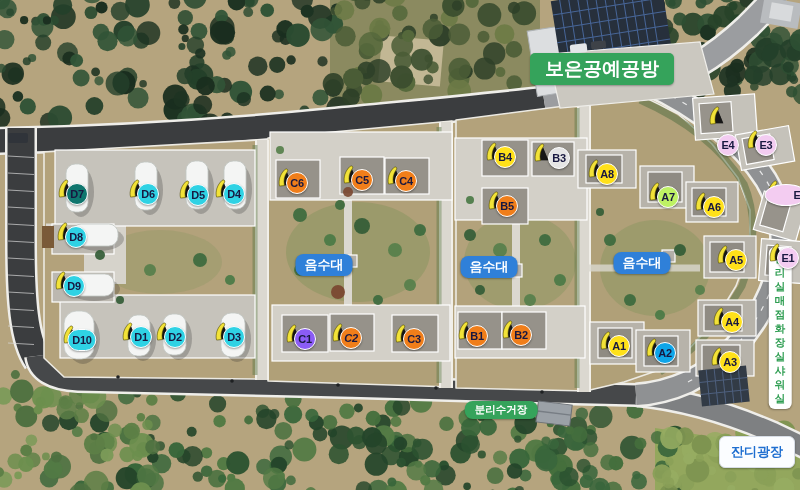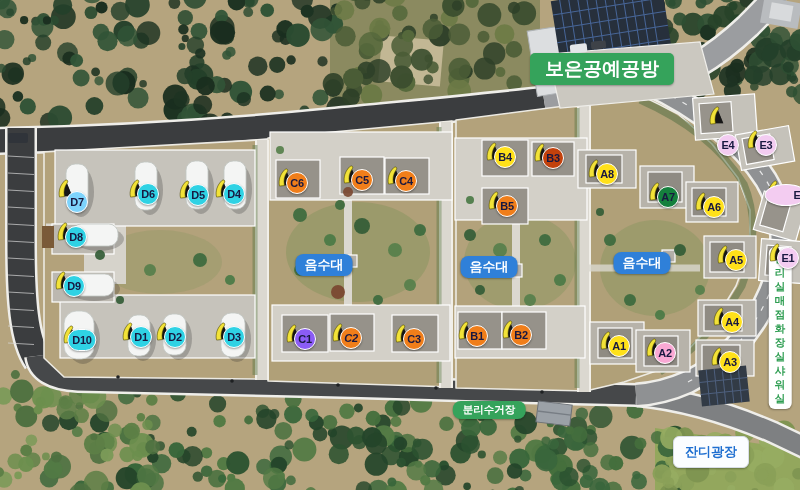--- a/index.html
+++ b/index.html
@@ -784,36 +784,36 @@
       <circle cx="542" cy="392" r="1.8"></circle>
     </g>
   </svg>
 
   <div id="overlay">
 
     <div class="badge badge-craft" style="left: 602px; top: 69px; background: rgb(53, 163, 91);">보은공예공방</div>
     <div class="badge badge-water" style="left: 324px; top: 265px; background: rgb(47, 128, 217);">음수대</div>
     <div class="badge badge-water" style="left: 489px; top: 267px; background: rgb(47, 128, 217);">음수대</div>
     <div class="badge badge-water" style="left: 642px; top: 263px; background: rgb(47, 128, 217);">음수대</div>
-    <div class="badge badge-recycle" style="left: 489px; top: 410px; background: rgb(53, 163, 91);">분리수거장</div>
-    <div class="badge badge-lawn" style="left: 711px; top: 452px; color: rgb(31, 111, 208);">잔디광장</div>
+    <div class="badge badge-recycle" style="left: 501px; top: 410px; background: rgb(53, 163, 91);">분리수거장</div>
+    <div class="badge badge-lawn" style="left: 757px; top: 452px; color: rgb(31, 111, 208);">잔디광장</div>
     <div class="facilities" style="left: 780px; top: 328px; color: rgb(47, 158, 82);">
       <div>관리실</div>
       <div>매점</div>
       <div>화장실</div>
       <div>샤워실</div>
     </div>
 
     <div id="markers">
         <div class="marker" style="left: 77px; top: 194px;">
       <svg class="tent" viewBox="0 0 20 22" width="17" height="19">
         <path d="M5 20 L18 20 L11 3 Z" fill="#161616"></path>
         <path d="M3 21 C 1.5 14 4 6.5 9.5 1.5 C 11.5 0.2 13.5 1.8 12.2 4 C 8.5 9 7.5 14 8.6 20.5 Z" fill="#f2e238" stroke="#6b6200" stroke-width="0.6"></path>
       </svg>
-      <span class="mc" style="background: #7dd3fc; color: rgb(24, 24, 64); margin-top: 8px;">D7</span>
+      <span class="mc" style="background: #0f766e; color: rgb(24, 24, 64);">D7</span>
     </div>
         <div class="marker" style="left: 148px; top: 194px;">
       <svg class="tent" viewBox="0 0 20 22" width="17" height="19">
         <path d="M5 20 L18 20 L11 3 Z" fill="#161616"></path>
         <path d="M3 21 C 1.5 14 4 6.5 9.5 1.5 C 11.5 0.2 13.5 1.8 12.2 4 C 8.5 9 7.5 14 8.6 20.5 Z" fill="#f2e238" stroke="#6b6200" stroke-width="0.6"></path>
       </svg>
       <span class="mc" style="background: rgb(47, 210, 228); color: rgb(24, 24, 64);">D6</span>
     </div>
         <div class="marker" style="left: 198px; top: 195px;">
       <svg class="tent" viewBox="0 0 20 22" width="17" height="19">
@@ -918,21 +918,21 @@
         <path d="M5 20 L18 20 L11 3 Z" fill="#161616"></path>
         <path d="M3 21 C 1.5 14 4 6.5 9.5 1.5 C 11.5 0.2 13.5 1.8 12.2 4 C 8.5 9 7.5 14 8.6 20.5 Z" fill="#f2e238" stroke="#6b6200" stroke-width="0.6"></path>
       </svg>
       <span class="mc" style="background: rgb(255, 225, 26); color: rgb(24, 24, 64);">B4</span>
     </div>
         <div class="marker" style="left: 553px; top: 158px;">
       <svg class="tent" viewBox="0 0 20 22" width="17" height="19">
         <path d="M5 20 L18 20 L11 3 Z" fill="#161616"></path>
         <path d="M3 21 C 1.5 14 4 6.5 9.5 1.5 C 11.5 0.2 13.5 1.8 12.2 4 C 8.5 9 7.5 14 8.6 20.5 Z" fill="#f2e238" stroke="#6b6200" stroke-width="0.6"></path>
       </svg>
-      <span class="mc" style="background: #c2410c; color: rgb(24, 24, 64);">B3</span>
+      <span class="mc" style="background: #e5e5e5; color: rgb(24, 24, 64); margin-left: 6px;">B3</span>
     </div>
         <div class="marker" style="left: 507px; top: 206px;">
       <svg class="tent" viewBox="0 0 20 22" width="17" height="19">
         <path d="M5 20 L18 20 L11 3 Z" fill="#161616"></path>
         <path d="M3 21 C 1.5 14 4 6.5 9.5 1.5 C 11.5 0.2 13.5 1.8 12.2 4 C 8.5 9 7.5 14 8.6 20.5 Z" fill="#f2e238" stroke="#6b6200" stroke-width="0.6"></path>
       </svg>
       <span class="mc" style="background: rgb(240, 126, 26); color: rgb(24, 24, 64);">B5</span>
     </div>
         <div class="marker" style="left: 477px; top: 336px;">
       <svg class="tent" viewBox="0 0 20 22" width="17" height="19">
@@ -953,21 +953,21 @@
         <path d="M5 20 L18 20 L11 3 Z" fill="#161616"></path>
         <path d="M3 21 C 1.5 14 4 6.5 9.5 1.5 C 11.5 0.2 13.5 1.8 12.2 4 C 8.5 9 7.5 14 8.6 20.5 Z" fill="#f2e238" stroke="#6b6200" stroke-width="0.6"></path>
       </svg>
       <span class="mc" style="background: rgb(255, 225, 26); color: rgb(24, 24, 64);">A8</span>
     </div>
         <div class="marker" style="left: 668px; top: 197px;">
       <svg class="tent" viewBox="0 0 20 22" width="17" height="19">
         <path d="M5 20 L18 20 L11 3 Z" fill="#161616"></path>
         <path d="M3 21 C 1.5 14 4 6.5 9.5 1.5 C 11.5 0.2 13.5 1.8 12.2 4 C 8.5 9 7.5 14 8.6 20.5 Z" fill="#f2e238" stroke="#6b6200" stroke-width="0.6"></path>
       </svg>
-      <span class="mc" style="background: #15803d; color: rgb(24, 24, 64);">A7</span>
+      <span class="mc" style="background: #bef264; color: rgb(24, 24, 64);">A7</span>
     </div>
         <div class="marker" style="left: 714px; top: 207px;">
       <svg class="tent" viewBox="0 0 20 22" width="17" height="19">
         <path d="M5 20 L18 20 L11 3 Z" fill="#161616"></path>
         <path d="M3 21 C 1.5 14 4 6.5 9.5 1.5 C 11.5 0.2 13.5 1.8 12.2 4 C 8.5 9 7.5 14 8.6 20.5 Z" fill="#f2e238" stroke="#6b6200" stroke-width="0.6"></path>
       </svg>
       <span class="mc" style="background: rgb(255, 225, 26); color: rgb(24, 24, 64);">A6</span>
     </div>
         <div class="marker" style="left: 736px; top: 260px;">
       <svg class="tent" viewBox="0 0 20 22" width="17" height="19">
@@ -995,21 +995,21 @@
         <path d="M5 20 L18 20 L11 3 Z" fill="#161616"></path>
         <path d="M3 21 C 1.5 14 4 6.5 9.5 1.5 C 11.5 0.2 13.5 1.8 12.2 4 C 8.5 9 7.5 14 8.6 20.5 Z" fill="#f2e238" stroke="#6b6200" stroke-width="0.6"></path>
       </svg>
       <span class="mc" style="background: rgb(255, 225, 26); color: rgb(24, 24, 64);">A1</span>
     </div>
         <div class="marker" style="left: 665px; top: 353px;">
       <svg class="tent" viewBox="0 0 20 22" width="17" height="19">
         <path d="M5 20 L18 20 L11 3 Z" fill="#161616"></path>
         <path d="M3 21 C 1.5 14 4 6.5 9.5 1.5 C 11.5 0.2 13.5 1.8 12.2 4 C 8.5 9 7.5 14 8.6 20.5 Z" fill="#f2e238" stroke="#6b6200" stroke-width="0.6"></path>
       </svg>
-      <span class="mc" style="background: #f9a8d4; color: rgb(24, 24, 64);">A2</span>
+      <span class="mc" style="background: #0ea5e9; color: rgb(24, 24, 64);">A2</span>
     </div>
         <div class="marker" style="left: 728px; top: 121px;">
       <svg class="tent" viewBox="0 0 20 22" width="17" height="19">
         <path d="M5 20 L18 20 L11 3 Z" fill="#161616"></path>
         <path d="M3 21 C 1.5 14 4 6.5 9.5 1.5 C 11.5 0.2 13.5 1.8 12.2 4 C 8.5 9 7.5 14 8.6 20.5 Z" fill="#f2e238" stroke="#6b6200" stroke-width="0.6"></path>
       </svg>
       <span class="mc" style="background: rgb(243, 204, 241); color: rgb(24, 24, 64); margin-top: 24px;">E4</span>
     </div>
         <div class="marker" style="left: 766px; top: 145px;">
       <svg class="tent" viewBox="0 0 20 22" width="17" height="19">

